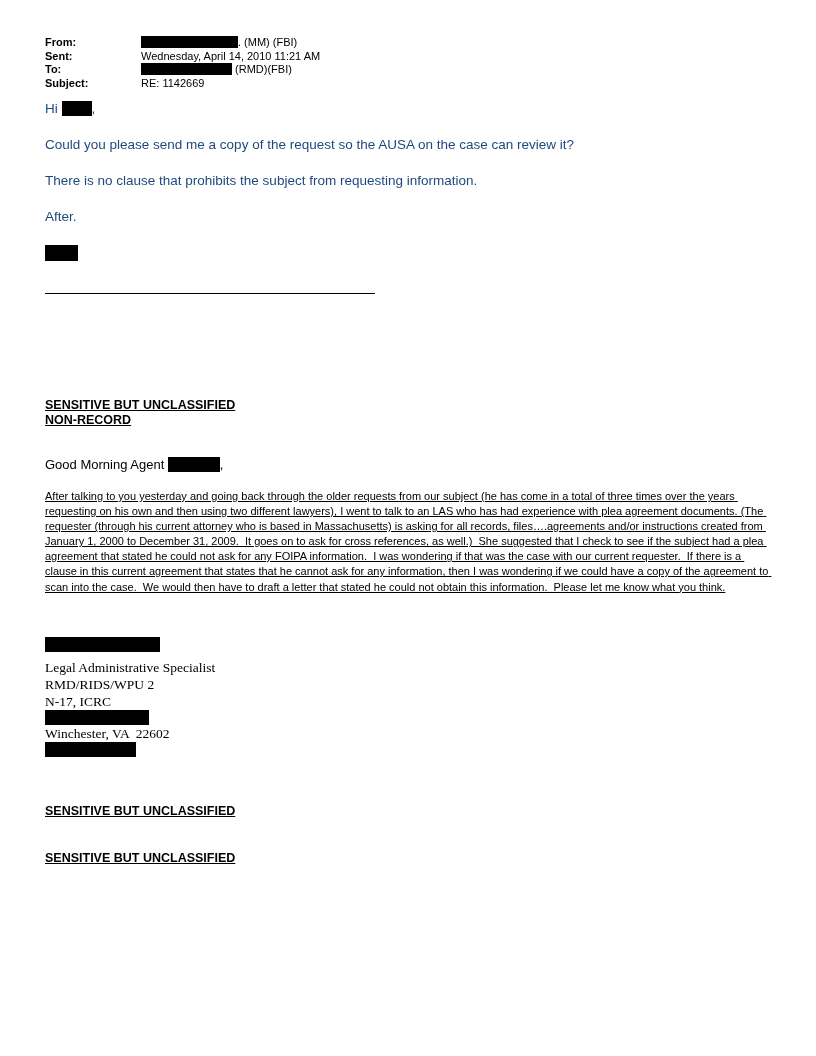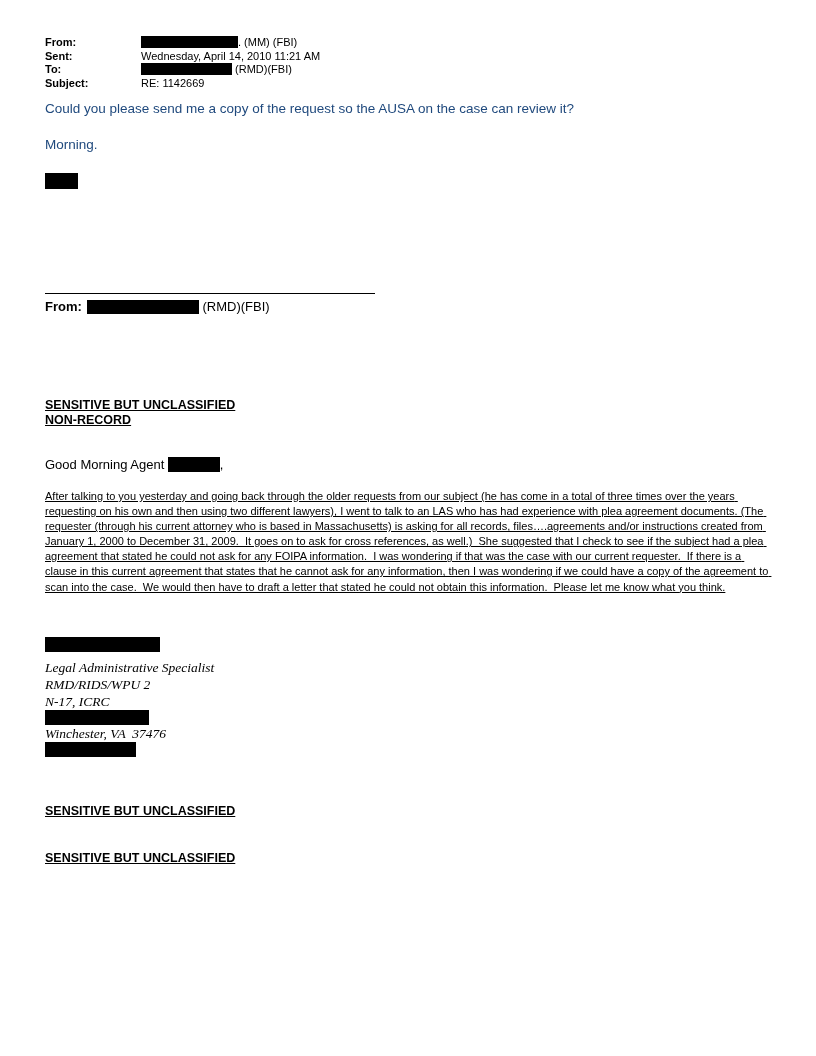--- a/index.html
+++ b/index.html
@@ -52,21 +52,21 @@
     white-space:pre-wrap;
     text-decoration:underline;
   }
 
   
   .signature{
     position:absolute;left:45px;top:637px;
     font-family:"Liberation Serif", serif;
     font-size:13.5px;line-height:17px;
   }
-  .signature .sline{white-space:pre;font-style:italic;}
+  .signature .sline{white-space:pre;}
   .sig-bar1{margin-bottom:7px;}
 
   
   .footer-markings{position:absolute;left:45px;top:805px;font-size:12.5px;font-weight:bold;line-height:13px;}
   .footer-markings .fline{text-decoration:underline;margin-bottom:34px;}
 </style>
 </head>
 <body>
 
 <div class="page">
@@ -84,47 +84,48 @@
       <span class="h1label">To:</span>
       <span class="h1value"><span class="redact" style="width:91px;height:12px"></span><span> (RMD)(FBI)</span></span>
     </div>
     <div class="h1row">
       <span class="h1label">Subject:</span>
       <span class="h1value">RE: 1142669</span>
     </div>
   </div>
 
   <div class="email1-body">
+    <div class="bline"><span>Hi </span><span class="redact" style="width:30px;height:15px"></span><span>,</span></div>
     <div class="bline">Could you please send me a copy of the request so the AUSA on the case can review it?</div>
-    <div class="bline">Morning.</div>
+    <div class="bline">There is no clause that prohibits the subject from requesting information.</div>
+    <div class="bline">After.</div>
     <span class="redact block sig-bar" style="width:33px;height:16px"></span>
   </div>
 
   <div class="divider"></div>
 
   <div class="header2">
-    <div class="h2row"><span class="h2label">From:</span><span class="redact" style="width:112px;height:14px"></span><span class="h2value"> (RMD)(FBI)</span></div>
   </div>
 
   <div class="class-top">
     <div class="cline">SENSITIVE BUT UNCLASSIFIED</div>
     <div class="cline">NON-RECORD</div>
   </div>
 
   <div class="greeting2"><span>Good Morning Agent </span><span class="redact" style="width:52px;height:15px"></span><span>,</span></div>
 
   <div class="para-main">After talking to you yesterday and going back through the older requests from our subject (he has come in a total of three times over the years requesting on his own and then using two different lawyers), I went to talk to an LAS who has had experience with plea agreement documents. (The requester (through his current attorney who is based in Massachusetts) is asking for all records, files….agreements and/or instructions created from January 1, 2000 to December 31, 2009.  It goes on to ask for cross references, as well.)  She suggested that I check to see if the subject had a plea agreement that stated he could not ask for any FOIPA information.  I was wondering if that was the case with our current requester.  If there is a clause in this current agreement that states that he cannot ask for any information, then I was wondering if we could have a copy of the agreement to scan into the case.  We would then have to draft a letter that stated he could not obtain this information.  Please let me know what you think.</div>
 
   <div class="signature">
     <span class="redact block sig-bar1" style="width:115px;height:15px"></span>
     <div class="sline">Legal Administrative Specialist</div>
     <div class="sline">RMD/RIDS/WPU 2</div>
     <div class="sline">N-17, ICRC</div>
     <span class="redact block" style="width:104px;height:15px"></span>
-    <div class="sline">Winchester, VA  37476</div>
+    <div class="sline">Winchester, VA  22602</div>
     <span class="redact block" style="width:91px;height:15px"></span>
   </div>
 
   <div class="footer-markings">
     <div class="fline">SENSITIVE BUT UNCLASSIFIED</div>
     <div class="fline">SENSITIVE BUT UNCLASSIFIED</div>
     <div class="fline">SENSITIVE BUT UNCLASSIFIED</div>
     <div class="fline">UNCLASSIFIED</div>
   </div>
 

